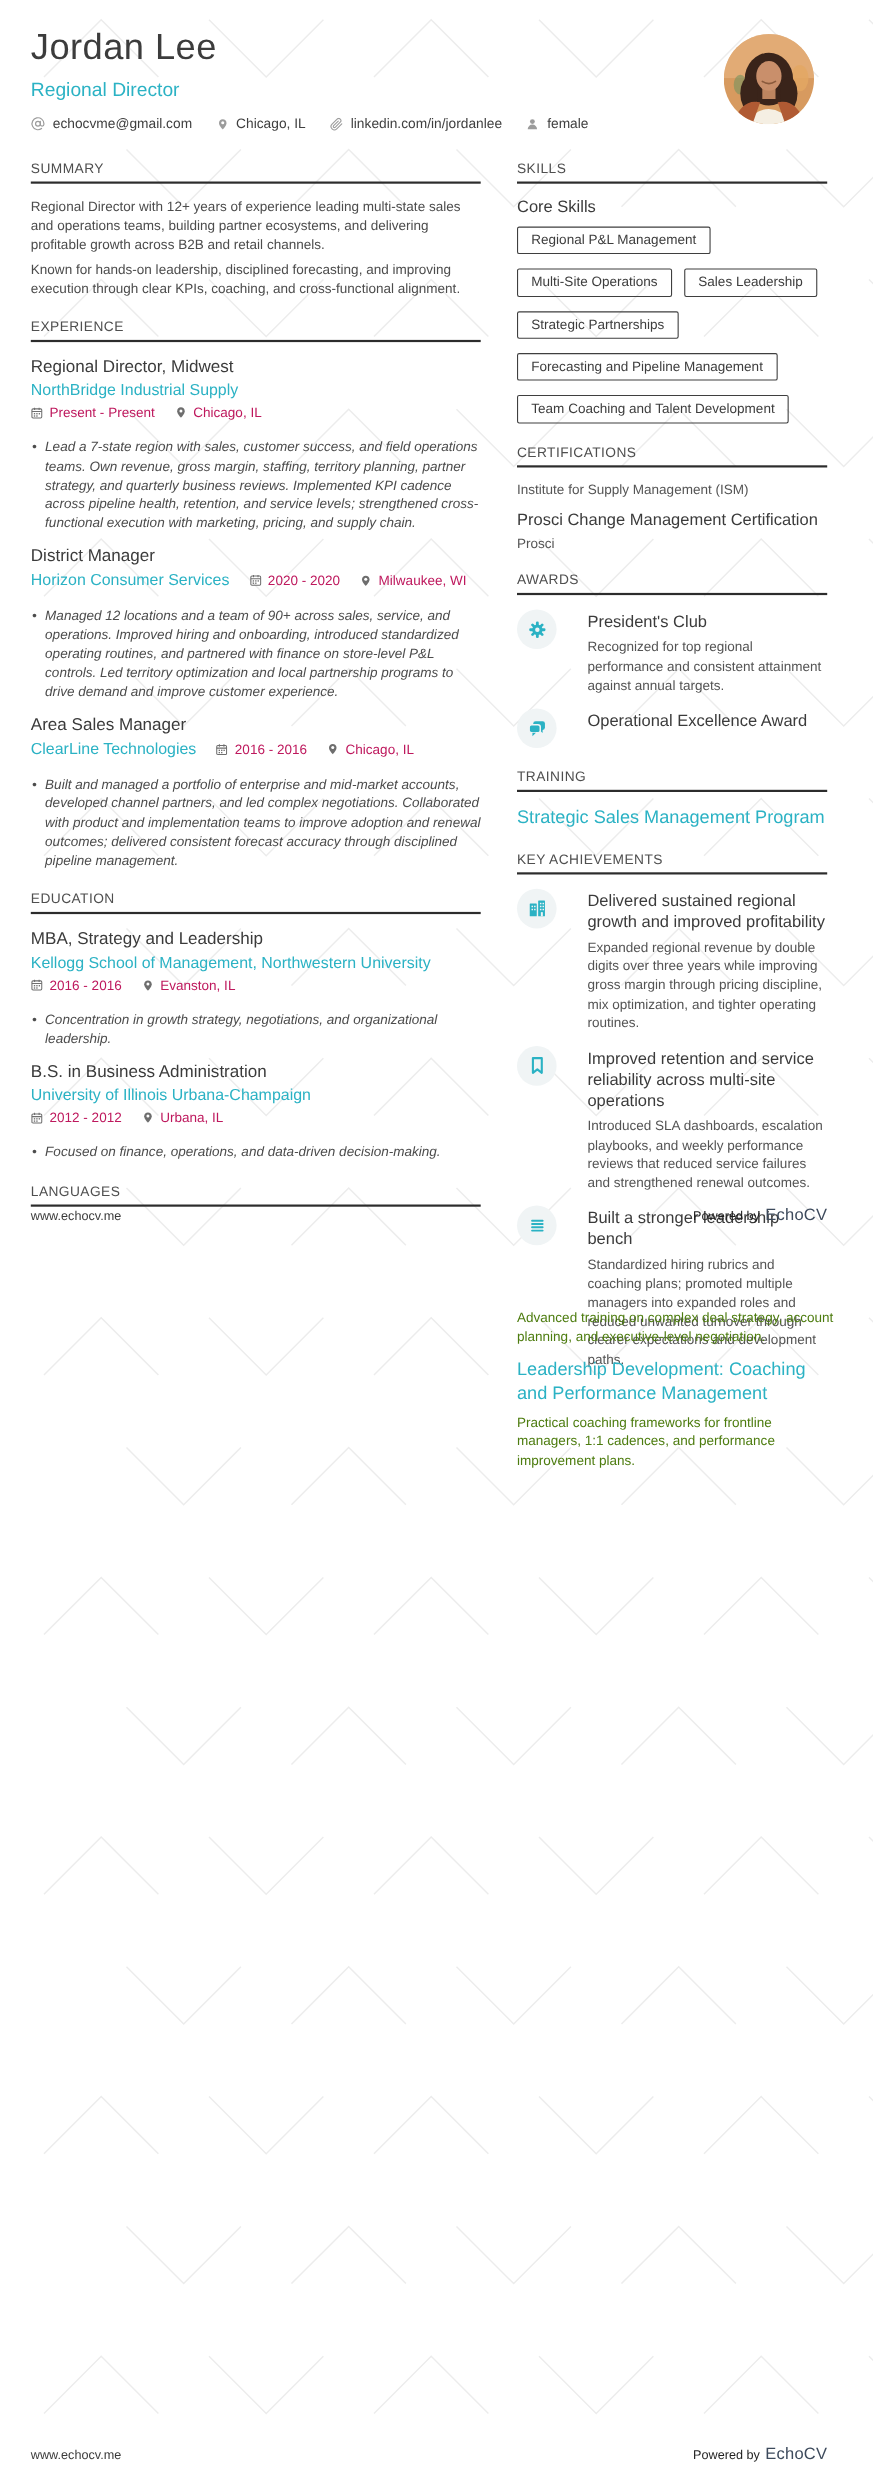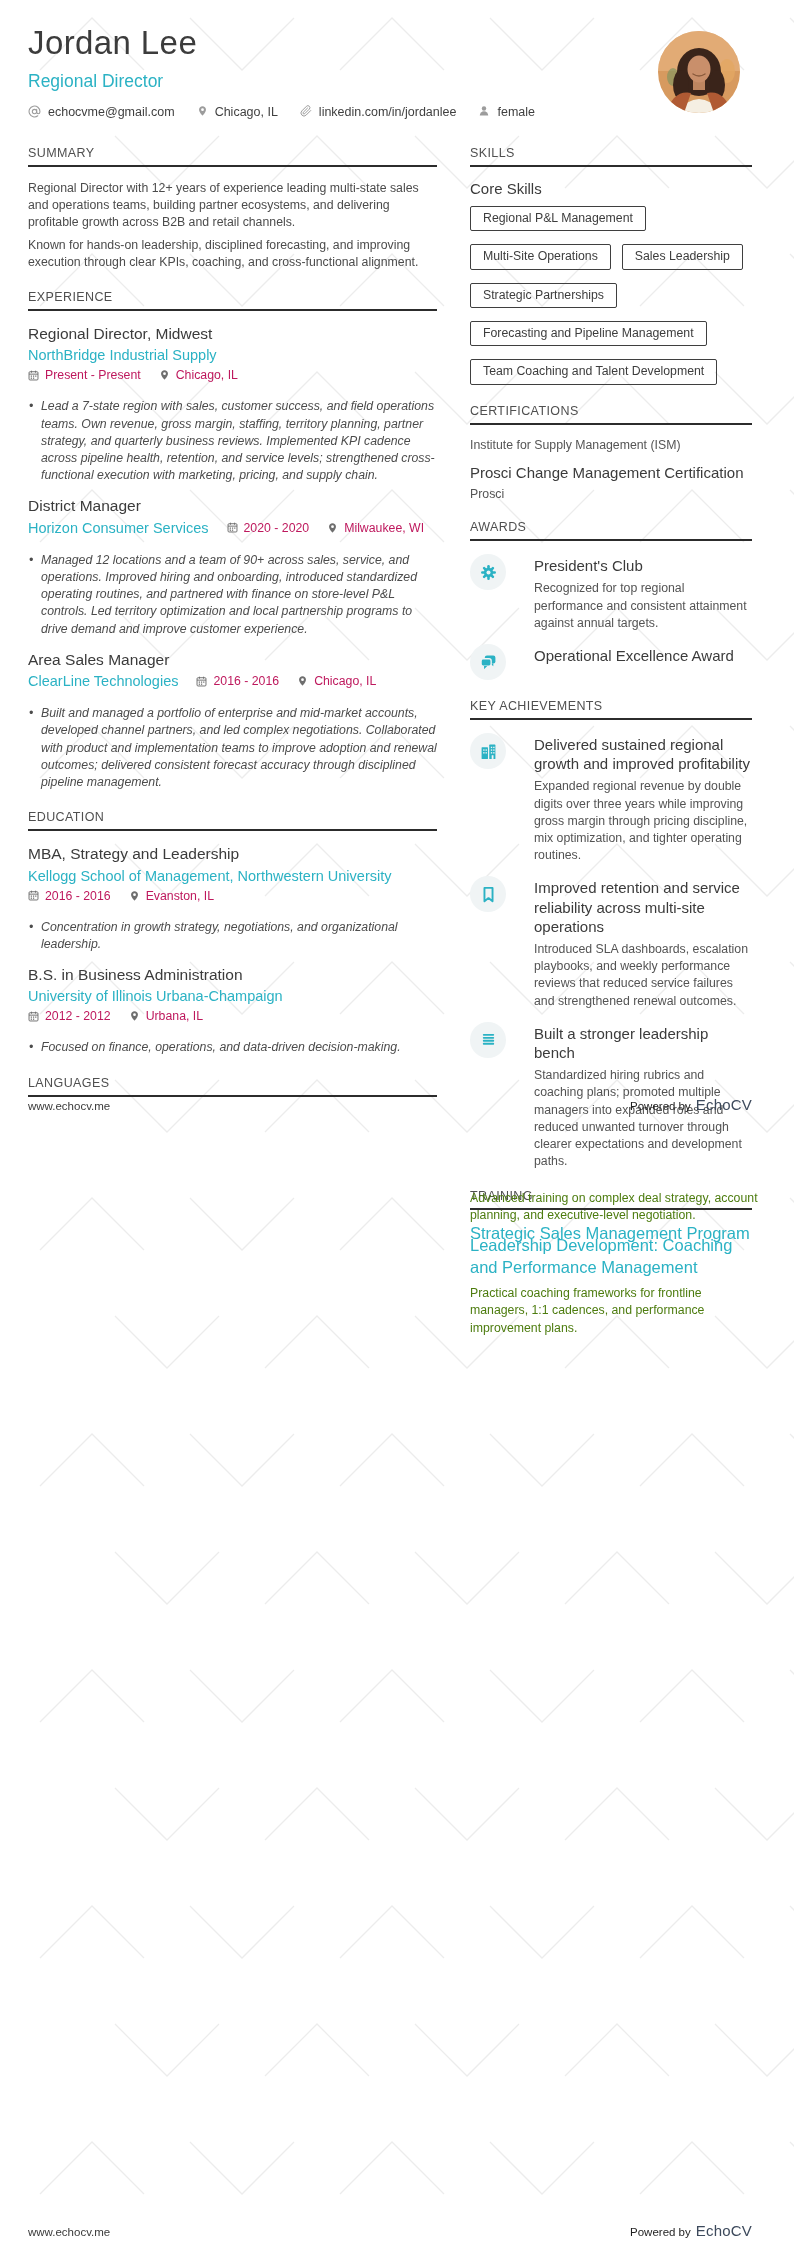--- a/index.html
+++ b/index.html
@@ -11,21 +11,21 @@
   }
   :root { --accent:#2bb2c4; --ink:#3b3b3b; --rule:#2c2c2c; }
 
   #wm { position:absolute; left:0; top:0; }
 
   
   .header { position:absolute; left:28px; top:24px; width:610px; }
   .name { font-size:33px; font-weight:500; color:#3c3c3c; letter-spacing:.4px; margin:0 0 9px; }
   .job-title { font-size:17.5px; font-weight:500; color:var(--accent); margin:0 0 13px; }
   .contact-row { display:flex; align-items:center; gap:22px; font-size:12.5px; color:#3f3f3f; white-space:nowrap; }
-  .contact { display:flex; align-items:flex-start; gap:7px; }
+  .contact { display:flex; align-items:flex-end; gap:7px; }
   .contact svg { flex:none; display:block; }
 
   .avatar { position:absolute; left:658px; top:31px; width:82px; height:82px; border-radius:50%; overflow:hidden; }
   .avatar svg { display:block; }
 
   
   .col { position:absolute; top:146px; }
   .col-left  { left:28px;  width:409px; }
   .col-right { left:470px; width:282px; }
 
@@ -500,20 +500,26 @@
               <path d="M3.8 11.4 l0 3 l3 -3 z" fill="#2bb2c4"></path>
             </svg>
         </span>
         <div class="ico-body">
           <div class="ico-title">Operational Excellence Award</div>
         </div>
       </div>
     </section>
 
     <section class="sec">
+      <h2 class="sec-heading">TRAINING</h2>
+      <hr class="sec-rule">
+      <div class="training-name">Strategic Sales Management Program</div>
+    </section>
+
+    <section class="sec">
       <h2 class="sec-heading">KEY ACHIEVEMENTS</h2>
       <hr class="sec-rule">
 
       <div class="ico-row">
         <span class="ico-badge">
           <svg width="17" height="17" viewBox="0 0 16 16">
               <g fill="#2bb2c4">
                 <rect x="1.5" y="4" width="6" height="11" rx="0.5"></rect>
                 <rect x="8.7" y="1.5" width="5.8" height="13.5" rx="0.5"></rect>
               </g>
@@ -555,26 +561,20 @@
           <svg width="17" height="17" viewBox="0 0 16 16" stroke="#2bb2c4" stroke-width="1.7" stroke-linecap="round">
               <path d="M3.5 3.6 h9 M3.5 6.4 h9 M3.5 9.2 h9 M3.5 12 h9"></path>
             </svg>
         </span>
         <div class="ico-body">
           <div class="ico-title">Built a stronger leadership bench</div>
           <p class="ico-desc">Standardized hiring rubrics and coaching plans; promoted multiple managers into expanded roles and reduced unwanted turnover through clearer expectations and development paths.</p>
         </div>
       </div>
     </section>
-
-    <section class="sec">
-      <h2 class="sec-heading">TRAINING</h2>
-      <hr class="sec-rule">
-      <div class="training-name">Strategic Sales Management Program</div>
-    </section>
   </div>
 
   <div class="footer footer-p1">
     <span class="site">www.echocv.me</span>
     <span class="powered-wrap">
       <span class="powered">Powered by</span>
       <span class="brand">EchoCV</span>
     </span>
   </div>
 

